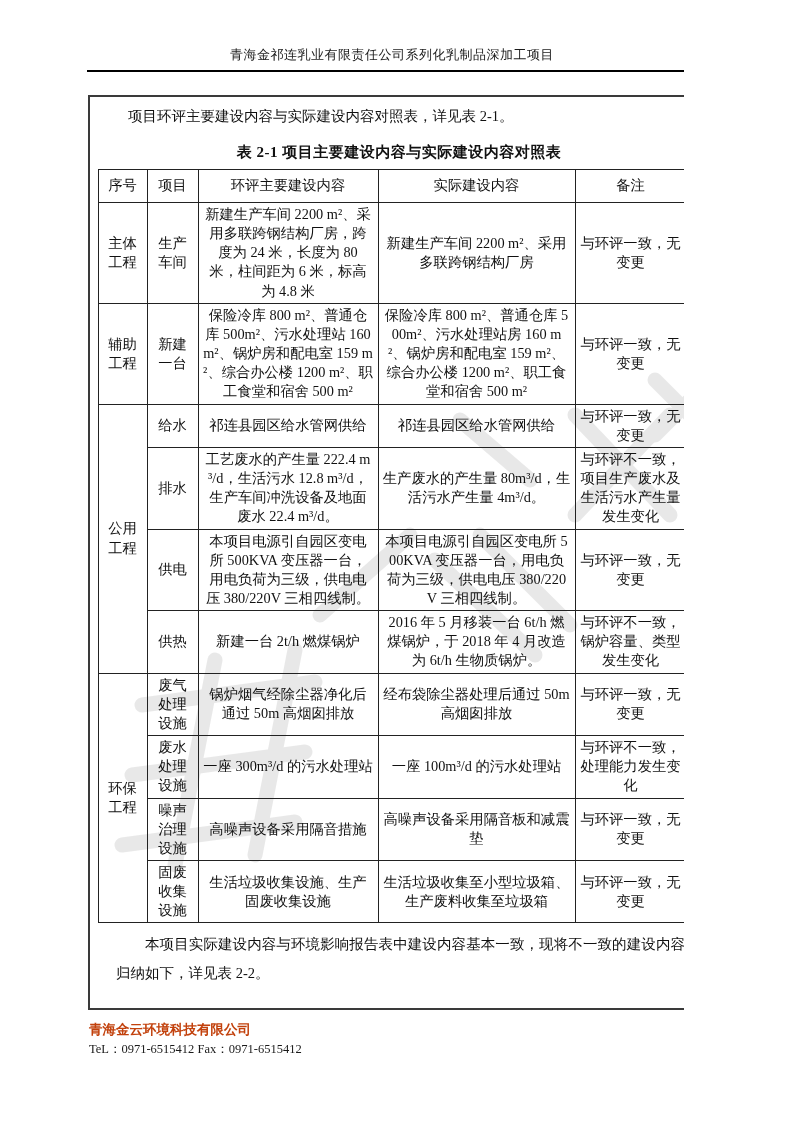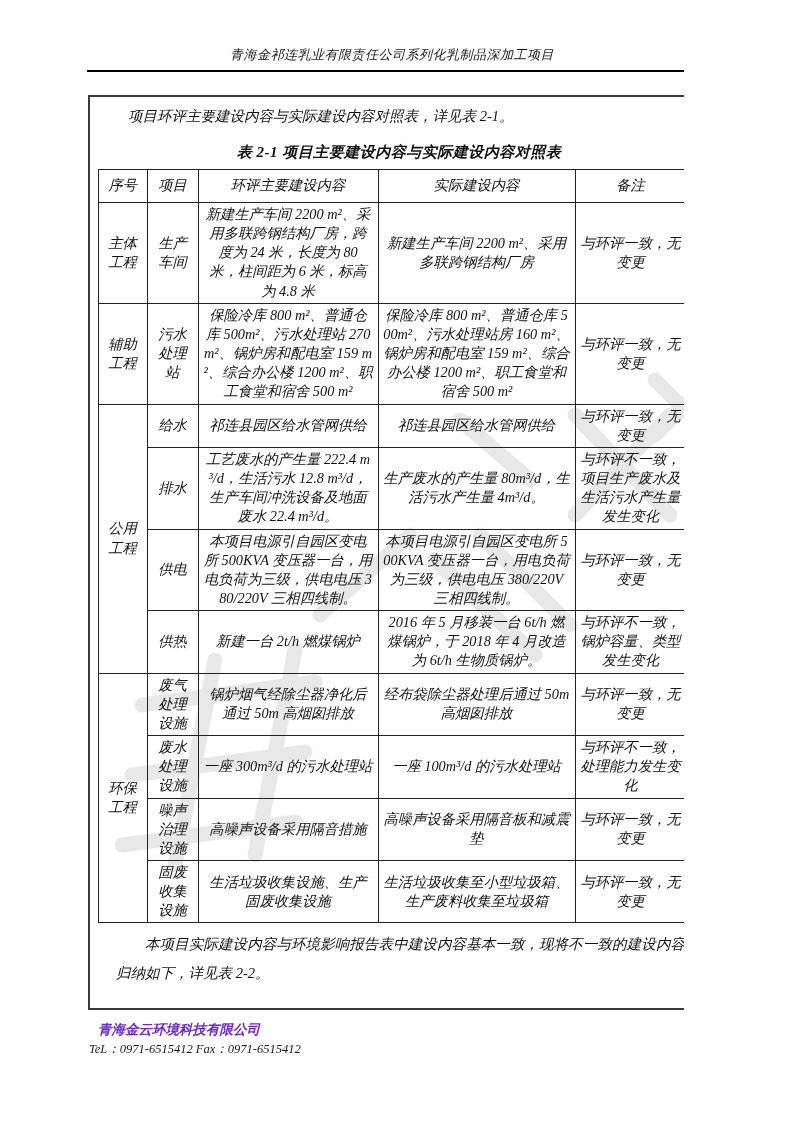--- a/index.html
+++ b/index.html
@@ -3,21 +3,20 @@
 <meta charset="utf-8">
 <style>
   html,body{margin:0;padding:0;background:#ffffff;}
   .page{
     position:relative;
     width:684px;height:1122px;
     background:#ffffff;
     font-family:"Liberation Serif","DejaVu Serif",serif;
     color:#111111;
     overflow:hidden;
-    font-style:italic;
   }
   
   .header-title{
     position:absolute;top:46px;left:88px;width:608px;
     text-align:center;font-size:13px;letter-spacing:.5px;color:#1a1a1a;
   }
   .header-rule{
     position:absolute;top:70px;left:87px;width:610px;
     border-top:2px solid #000000;
   }
@@ -53,22 +52,22 @@
     position:absolute;right:-17px;top:0px;
     color:#97a1b8;font-size:11px;line-height:11px;
     font-family:"DejaVu Sans",sans-serif;
   }
   .closing{
     margin:7px 9px 0 26px;text-indent:2em;
     font-size:14.5px;line-height:1.95;text-align:justify;
   }
   
   .footer-company{
-    position:absolute;top:1021px;left:98px;
-    font-size:13.5px;font-weight:bold;color:#6d28d9;
+    position:absolute;top:1021px;left:89px;
+    font-size:13.5px;font-weight:bold;color:#c2410c;
   }
   .footer-contact{
     position:absolute;top:1041px;left:89px;
     font-size:12.5px;color:#1a1a1a;
   }
   .page-number{
     position:absolute;top:1021px;left:684px;
     font-size:13px;color:#1a1a1a;
   }
   
@@ -127,22 +126,22 @@
       <tbody>
           <tr>
             <td rowspan="1">主体工程</td>
             <td>生产车间</td>
             <td>新建生产车间 2200 m²、采用多联跨钢结构厂房，跨度为 24 米，长度为 80 米，柱间距为 6 米，标高为 4.8 米</td>
             <td>新建生产车间 2200 m²、采用多联跨钢结构厂房</td>
             <td class="remark-cell"><span>与环评一致，无变更</span><span class="row-end-mark">↵</span></td>
           </tr>
           <tr>
             <td rowspan="1">辅助工程</td>
-            <td>污水处理站</td>
-            <td>保险冷库 800 m²、普通仓库 500m²、污水处理站 270 m²、锅炉房和配电室 159 m²、综合办公楼 1200 m²、职工食堂和宿舍 500 m²</td>
+            <td>新建一台</td>
+            <td>保险冷库 800 m²、普通仓库 500m²、污水处理站 160 m²、锅炉房和配电室 159 m²、综合办公楼 1200 m²、职工食堂和宿舍 500 m²</td>
             <td>保险冷库 800 m²、普通仓库 500m²、污水处理站房 160 m²、锅炉房和配电室 159 m²、综合办公楼 1200 m²、职工食堂和宿舍 500 m²</td>
             <td class="remark-cell"><span>与环评一致，无变更</span><span class="row-end-mark">↵</span></td>
           </tr>
           <tr>
             <td rowspan="4">公用工程</td>
             <td>给水</td>
             <td>祁连县园区给水管网供给</td>
             <td>祁连县园区给水管网供给</td>
             <td class="remark-cell"><span>与环评一致，无变更</span><span class="row-end-mark">↵</span></td>
           </tr>

